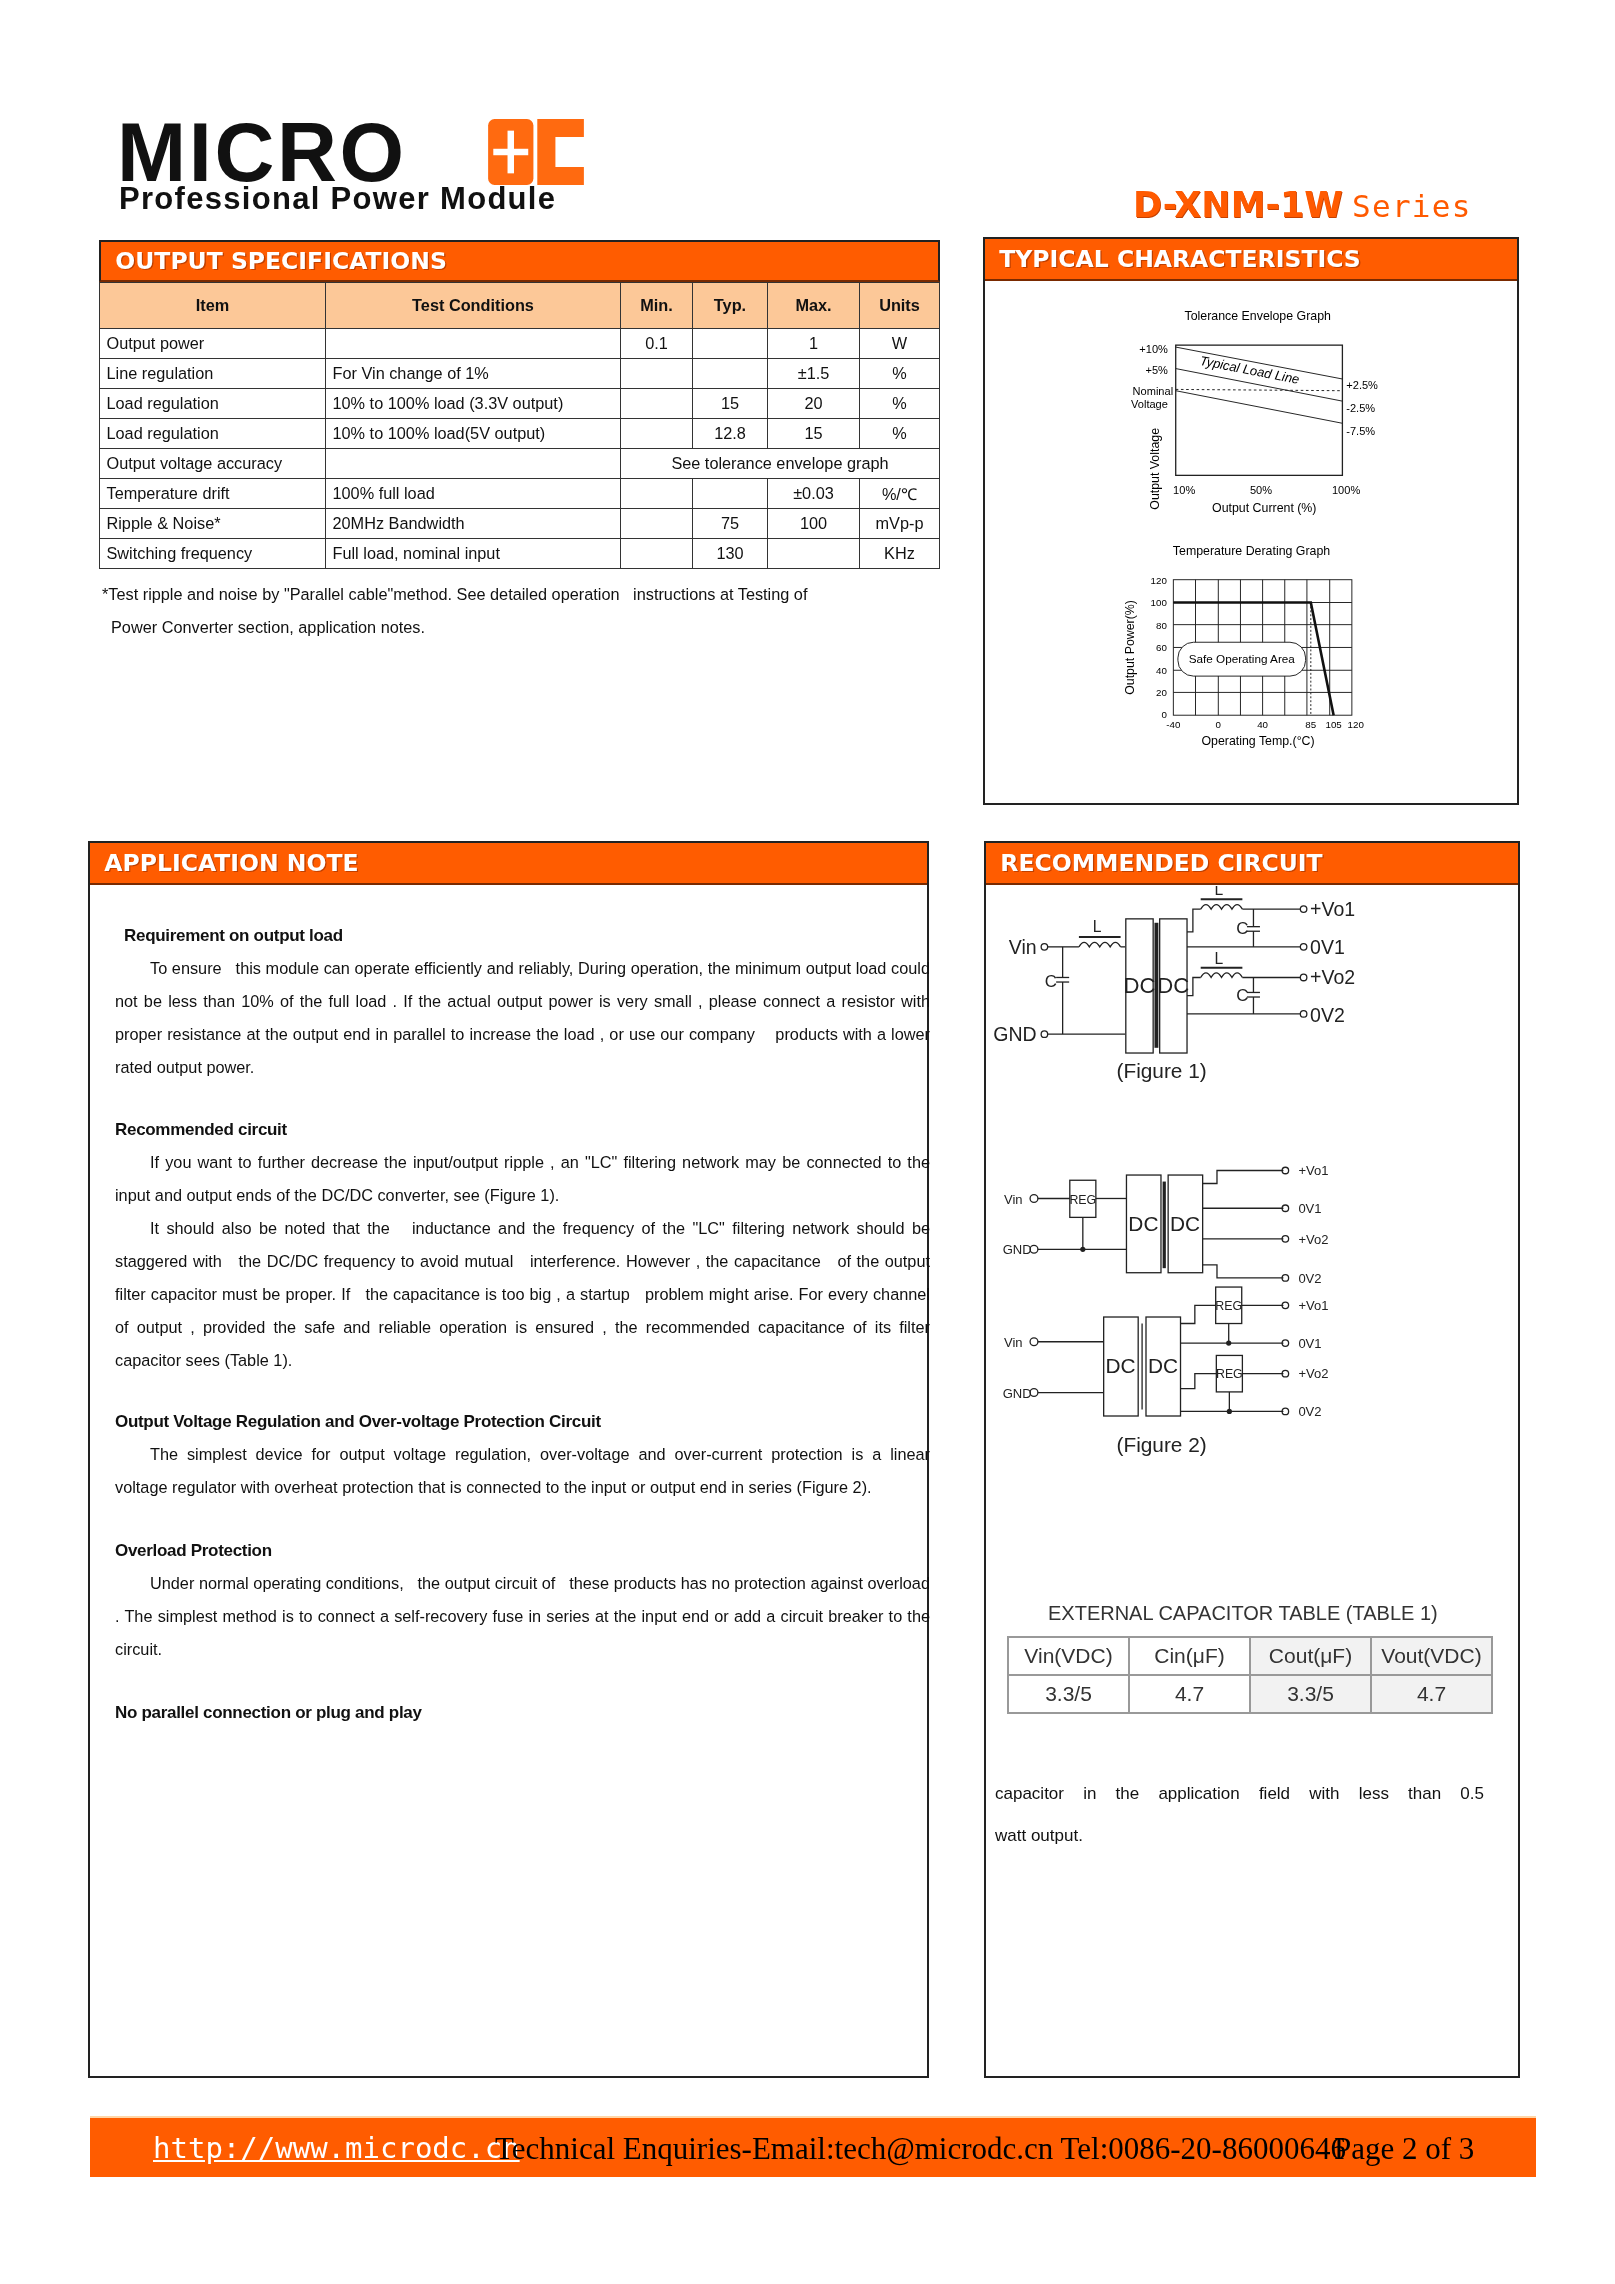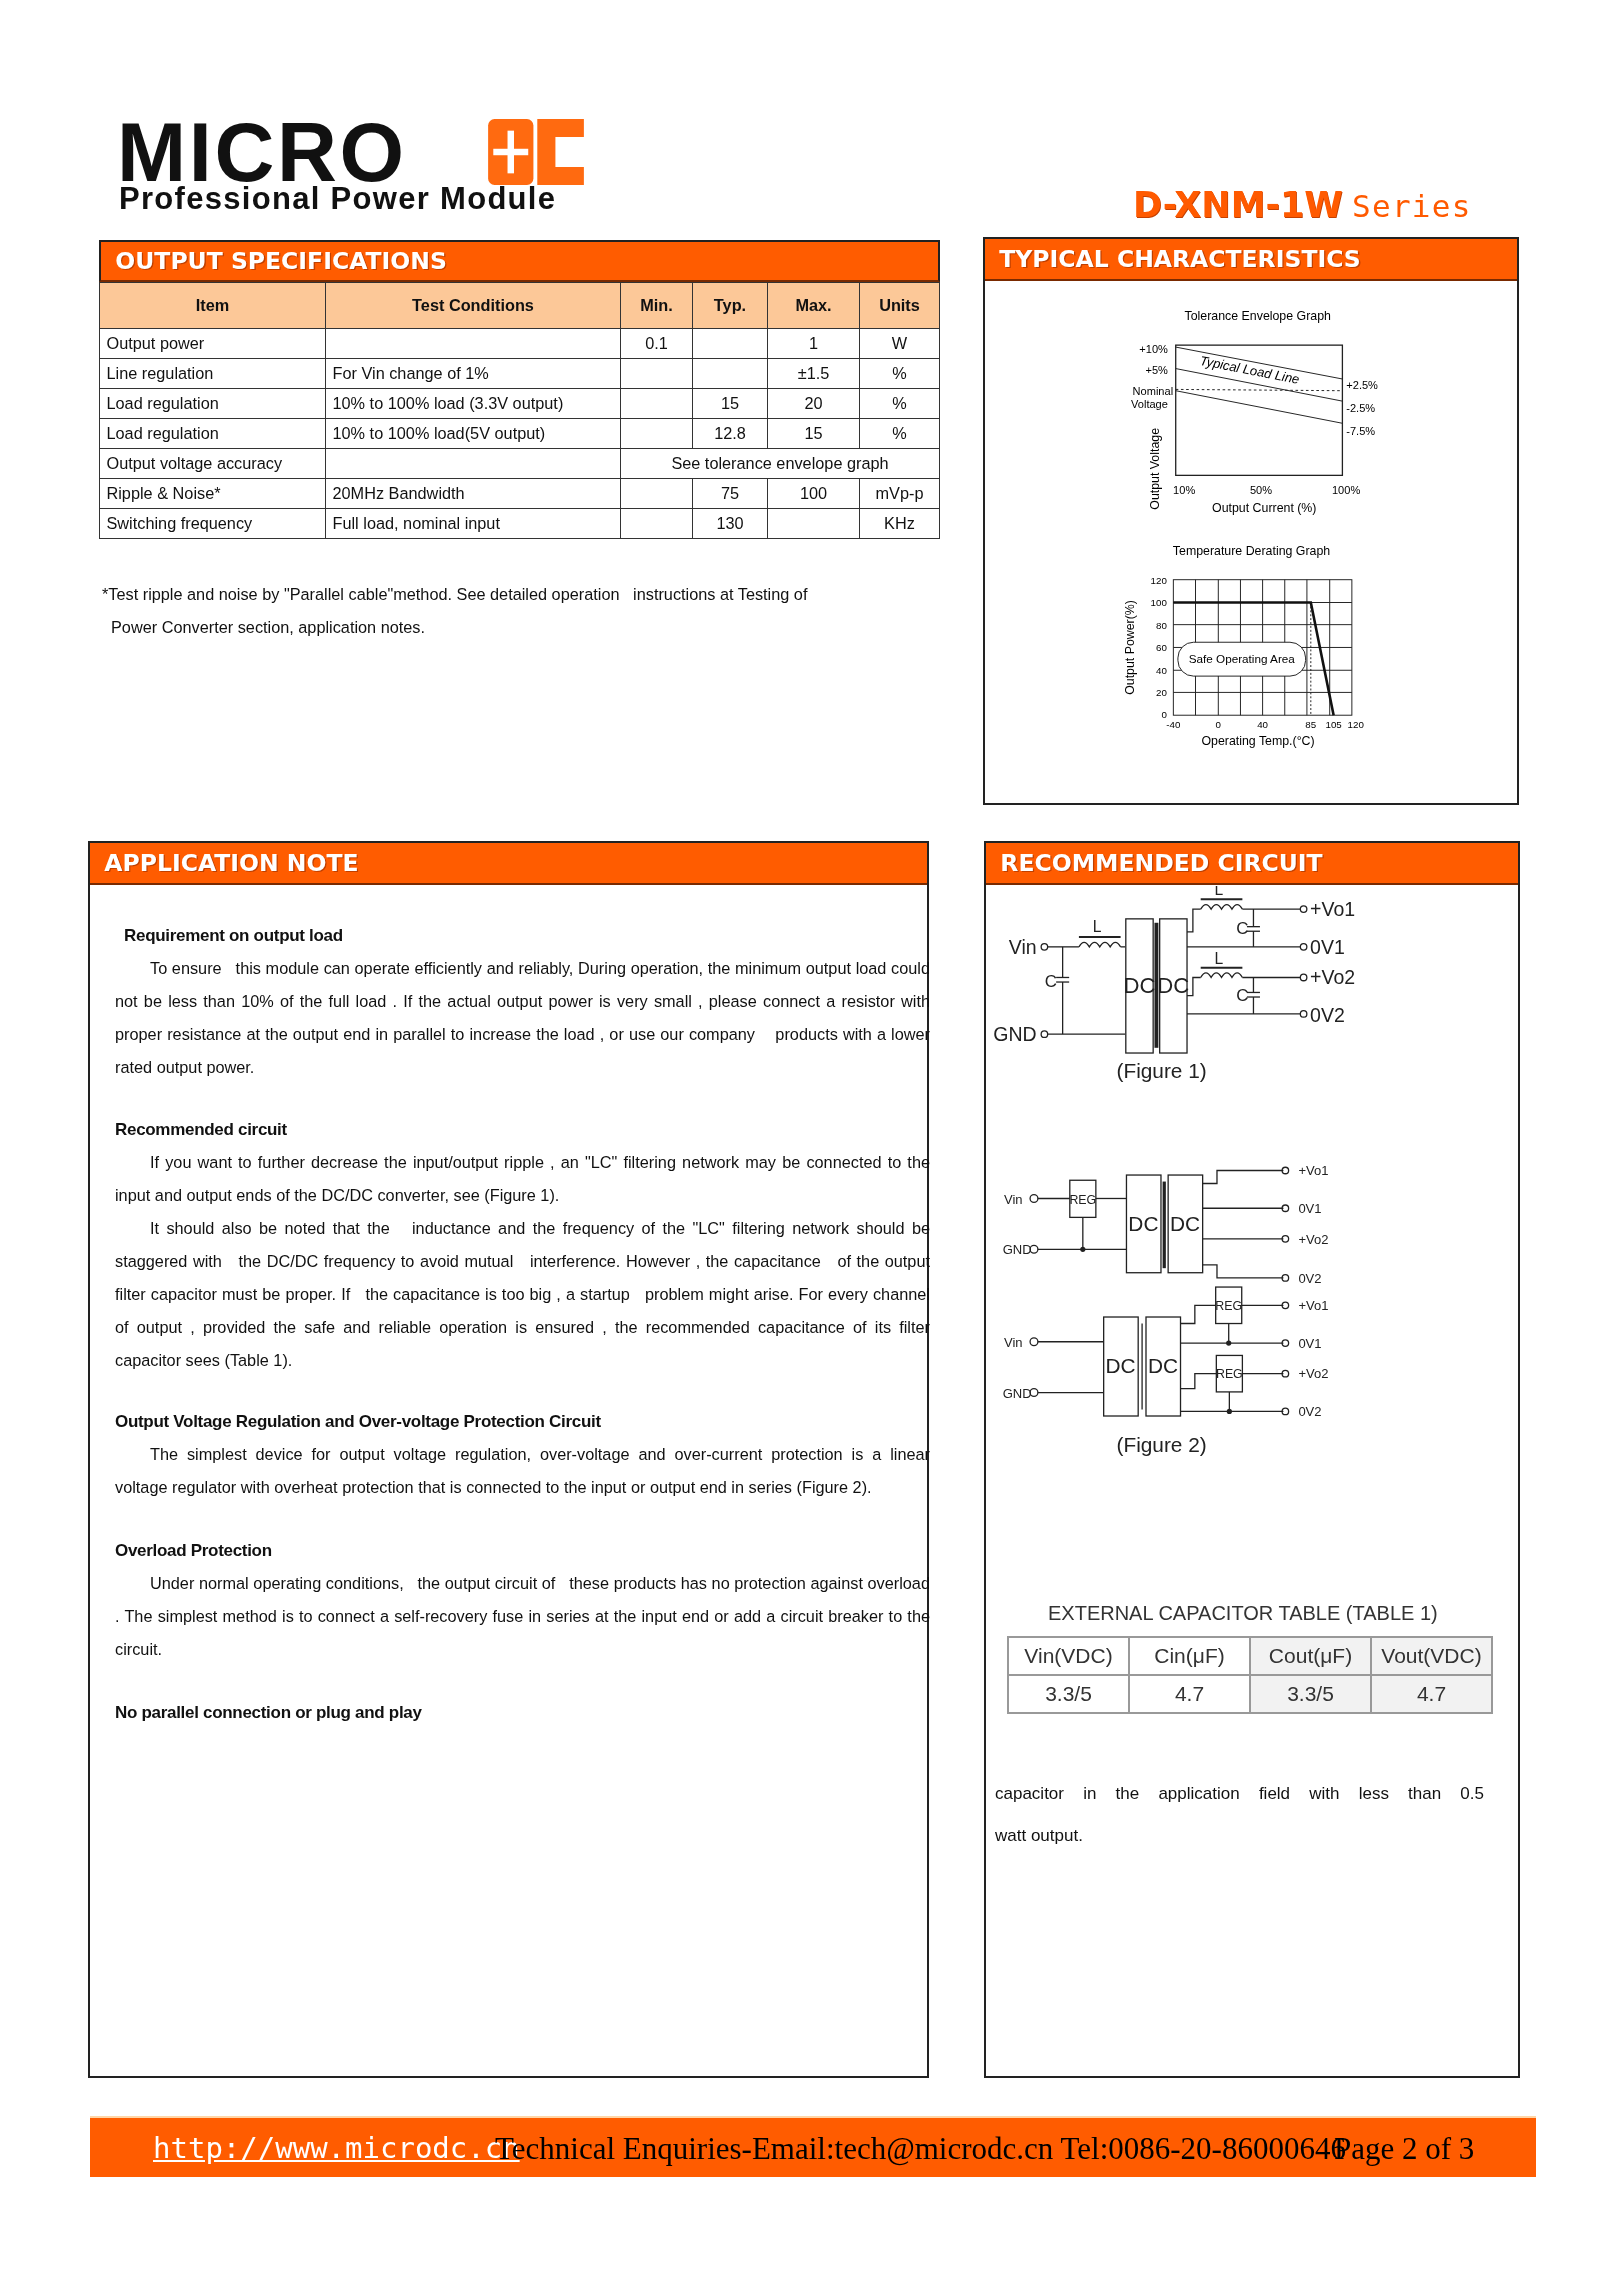--- a/index.html
+++ b/index.html
@@ -96,20 +96,28 @@
           <td>10% to 100% load(5V output)</td>
           <td class="c"></td>
           <td class="c">12.8</td>
           <td class="c">15</td>
           <td class="c">%</td>
         </tr>
       <tr>
           <td>Output voltage accuracy</td>
           <td></td>
           <td class="c" colspan="4">See tolerance envelope graph</td>
+        </tr>
+      <tr>
+          <td>Temperature drift</td>
+          <td>100% full load</td>
+          <td class="c"></td>
+          <td class="c"></td>
+          <td class="c">±0.03</td>
+          <td class="c">%/℃</td>
         </tr>
       <tr>
           <td>Ripple &amp; Noise*</td>
           <td>20MHz Bandwidth</td>
           <td class="c"></td>
           <td class="c">75</td>
           <td class="c">100</td>
           <td class="c">mVp-p</td>
         </tr>
       <tr>

